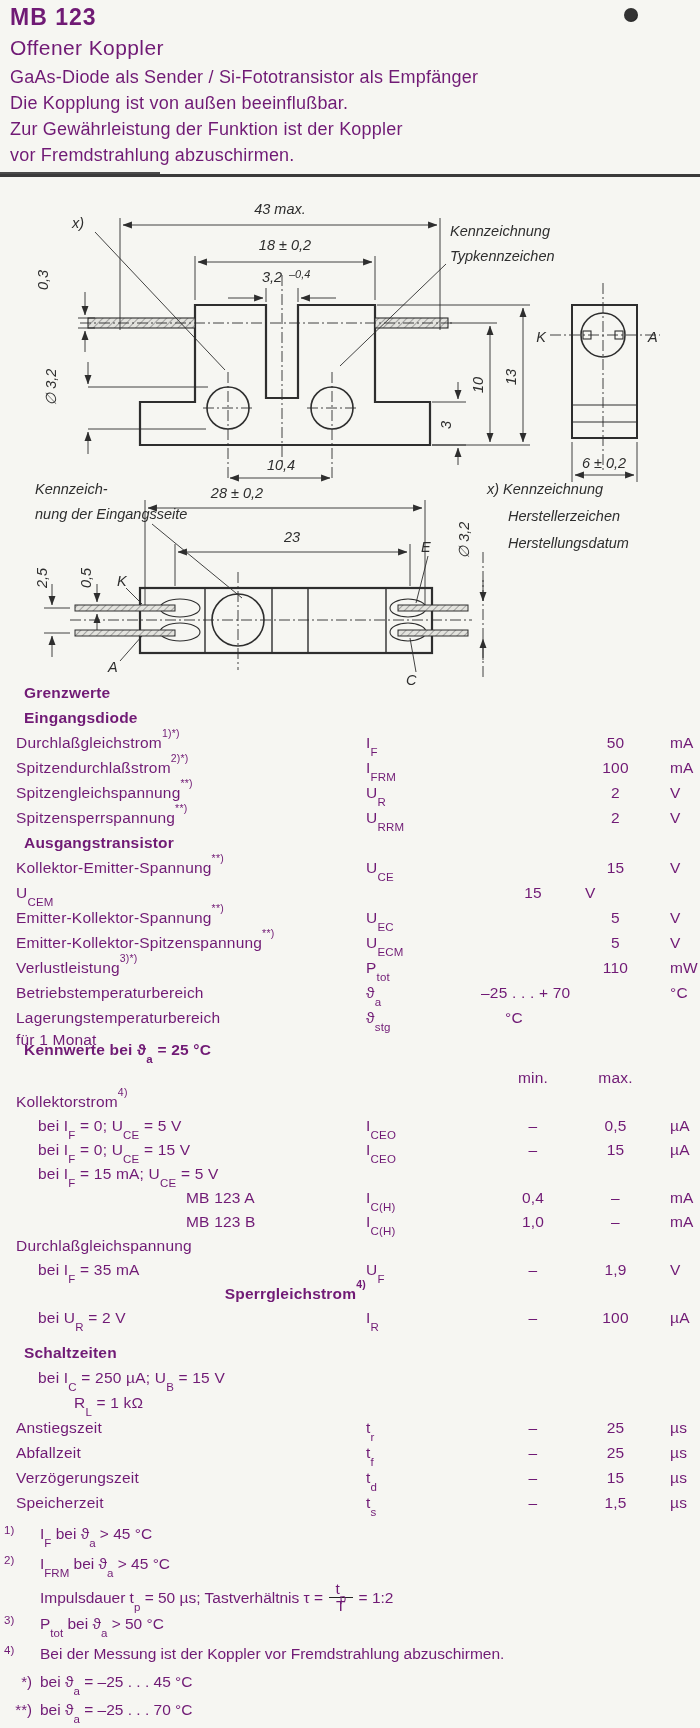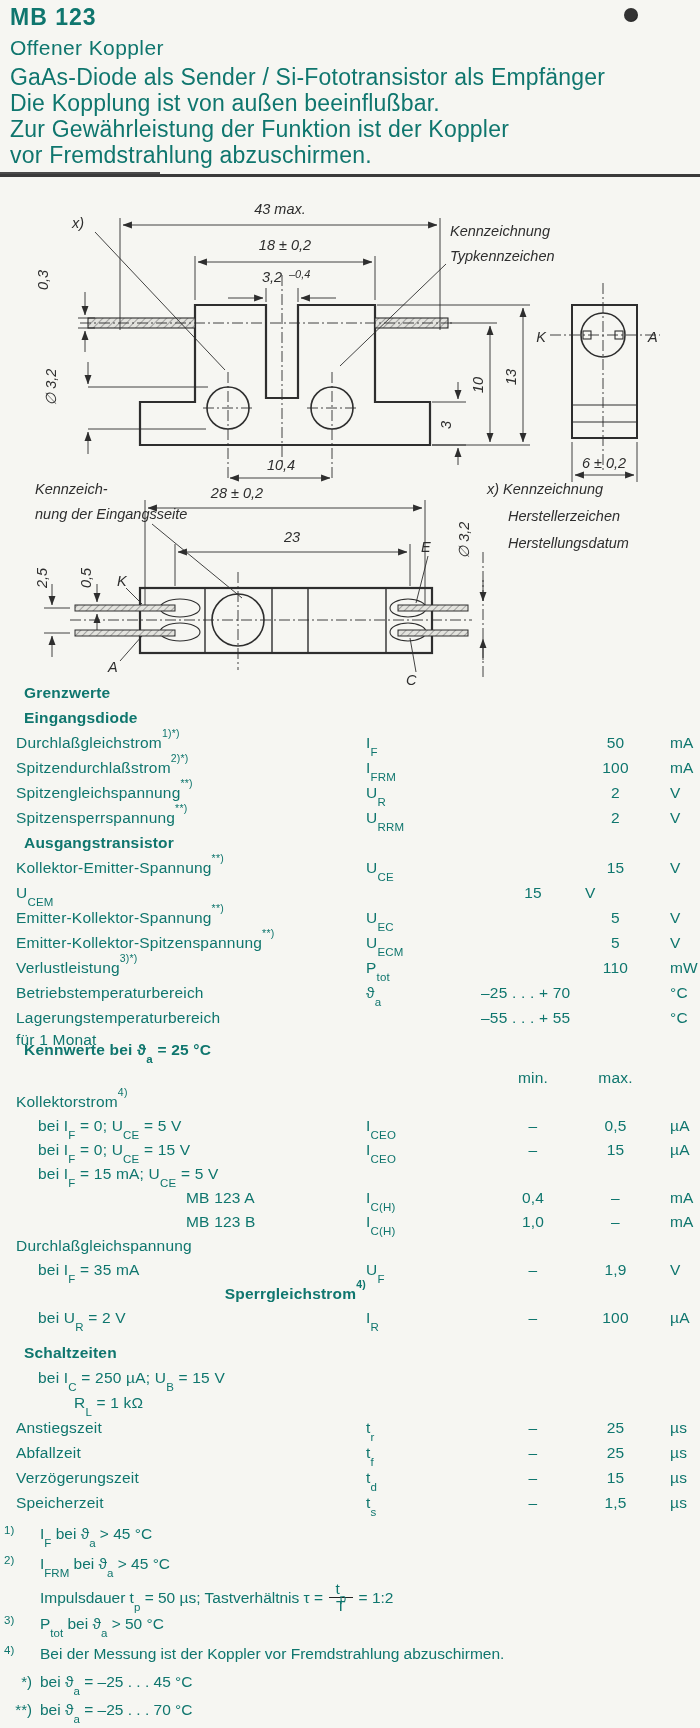--- a/index.html
+++ b/index.html
@@ -1,24 +1,24 @@
 <!DOCTYPE html>
 <html><head>
 <meta charset="utf-8">
 <style>
   html,body{margin:0;padding:0;}
   body{background:#e9e9e6;}
   .paper{position:relative;width:700px;height:1728px;background:#f6f6f2;
-         font-family:"Liberation Sans",sans-serif;color:#0f766e;overflow:hidden;}
+         font-family:"Liberation Sans",sans-serif;color:#701a75;overflow:hidden;}
   
   .part{position:absolute;left:10px;top:4px;font-size:23px;font-weight:700;letter-spacing:1px;}
   .dot{position:absolute;left:624px;top:8px;width:14px;height:14px;border-radius:50%;
        background:radial-gradient(circle at 40% 40%,#333 55%,#111 100%);}
   .title{position:absolute;left:10px;top:36px;font-size:21px;letter-spacing:.4px;text-align:right;}
-  .desc{position:absolute;left:10px;top:64px;font-size:23px;line-height:26px;letter-spacing:.2px;}
+  .desc{position:absolute;left:10px;top:64px;font-size:18px;line-height:26px;letter-spacing:.2px;}
   .rule{position:absolute;left:0;top:174px;width:700px;height:3px;background:#3a3a3a;}
   .rule:after{content:"";position:absolute;left:0;top:-2px;width:160px;height:2px;background:#4a4a4a;}
   
   .drawing{position:absolute;left:0;top:180px;}
   .drawing svg text{font-family:"Liberation Sans",sans-serif;font-style:italic;
                     font-size:14.5px;fill:#2e2e2e;}
   .drawing svg text.small{font-size:11px;}
   
   .block{position:absolute;left:16px;width:700px;font-size:15.5px;letter-spacing:.2px;}
   .row{display:grid;grid-template-columns:350px 127px 80px 85px 50px;
@@ -288,21 +288,21 @@
       <span class="cu">mW</span>
     </div>
     <div class="row">
       <span class="cl">Betriebstemperaturbereich</span>
       <span class="cs"><span>ϑ</span><sub>a</sub></span>
       <span class="cr">–25 . . . + 70</span>
       <span class="cu">°C</span>
     </div>
     <div class="row">
       <span class="cl"><span>Lagerungstemperaturbereich</span><span class="l2">für 1 Monat</span></span>
-      <span class="cr">–55 . . . + 55</span>
+      <span class="cs"><span>ϑ</span><sub>stg</sub></span>
       <span class="cu">°C</span>
     </div>
   </div>
 
   <div class="block kn" style="top:1038px;">
     <div class="hline" style="line-height:24px;"><span>Kennwerte bei </span><span>ϑ</span><sub>a</sub><span> = 25 °C</span></div>
 
     <div class="row" style="margin-top:4px;">
       <span class="cl"></span>
       <span class="cs"></span>

